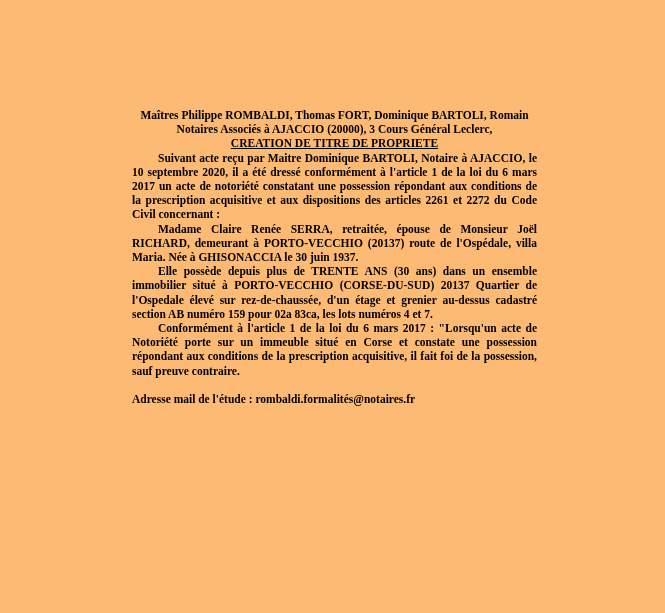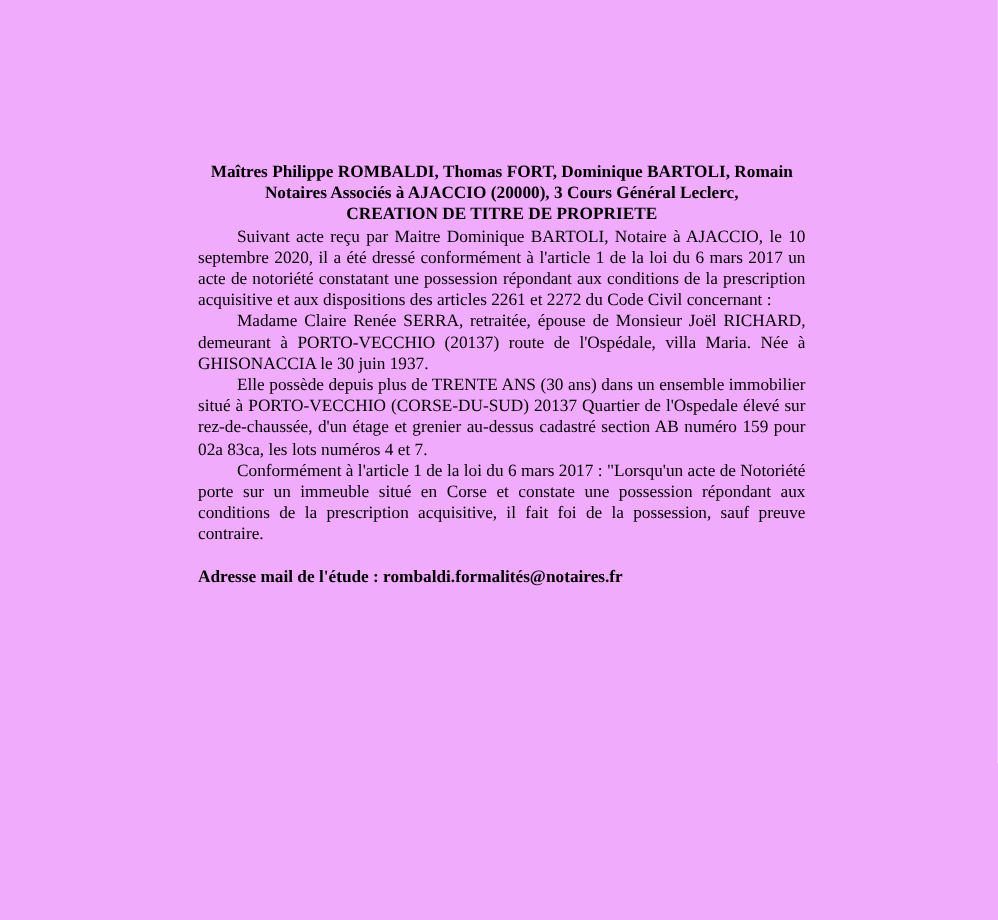--- a/index.html
+++ b/index.html
@@ -11,40 +11,41 @@
     height: 613px;
     background: #ffffff;
     font-family: "Liberation Serif", "DejaVu Serif", serif;
     color: #000000;
     overflow: hidden;
   }
   .page {
     position: relative;
     width: 665px;
     height: 613px;
-    background: #f0abfc;
+    background: #fdba74;
     box-sizing: border-box;
   }
   .doc-body {
     position: absolute;
     left: 132px;
     top: 108px;
     width: 405px;
   }
   .line-center {
     text-align: center;
     font-weight: bold;
     font-size: 11.5px;
     line-height: 14.2px;
   }
   .heading-underline {
+    text-decoration: underline;
   }
   .para {
     text-align: justify;
-    font-weight: normal;
+    font-weight: bold;
     font-size: 11.5px;
     line-height: 14.2px;
     text-indent: 26px;
     margin: 0;
   }
   .block-head {
     margin-bottom: 0;
   }
   .mail-line {
     font-weight: bold;

